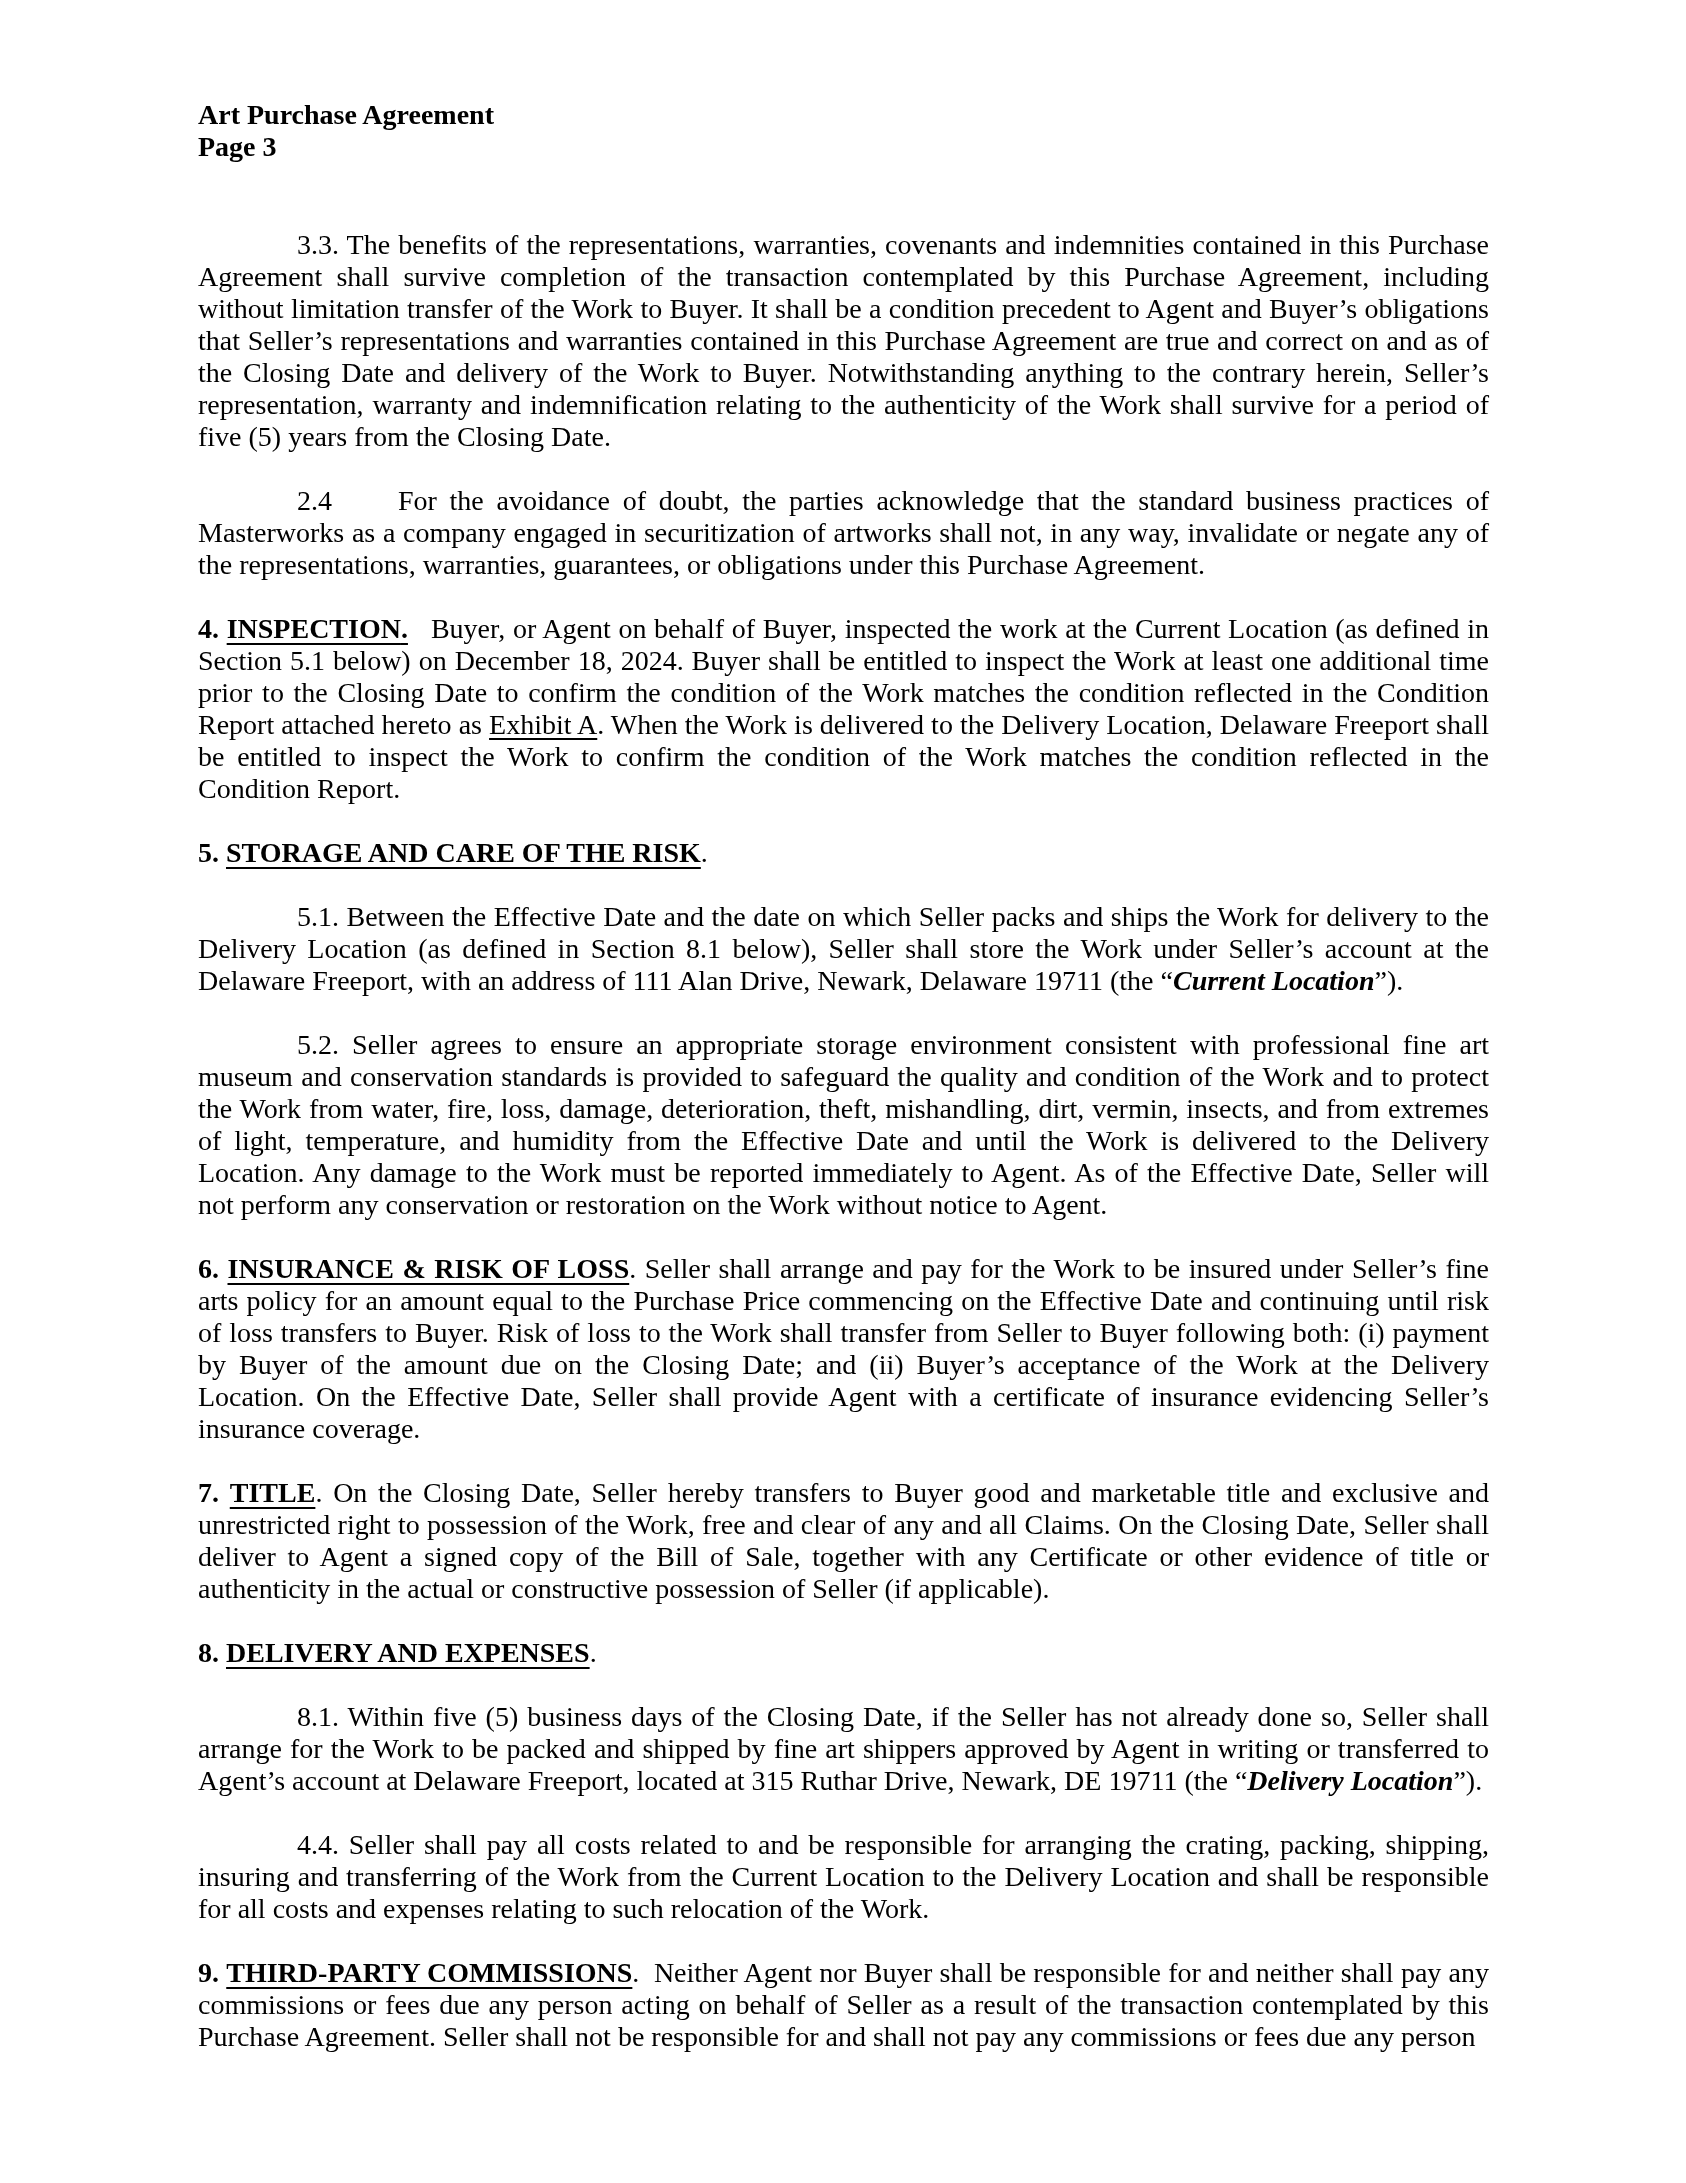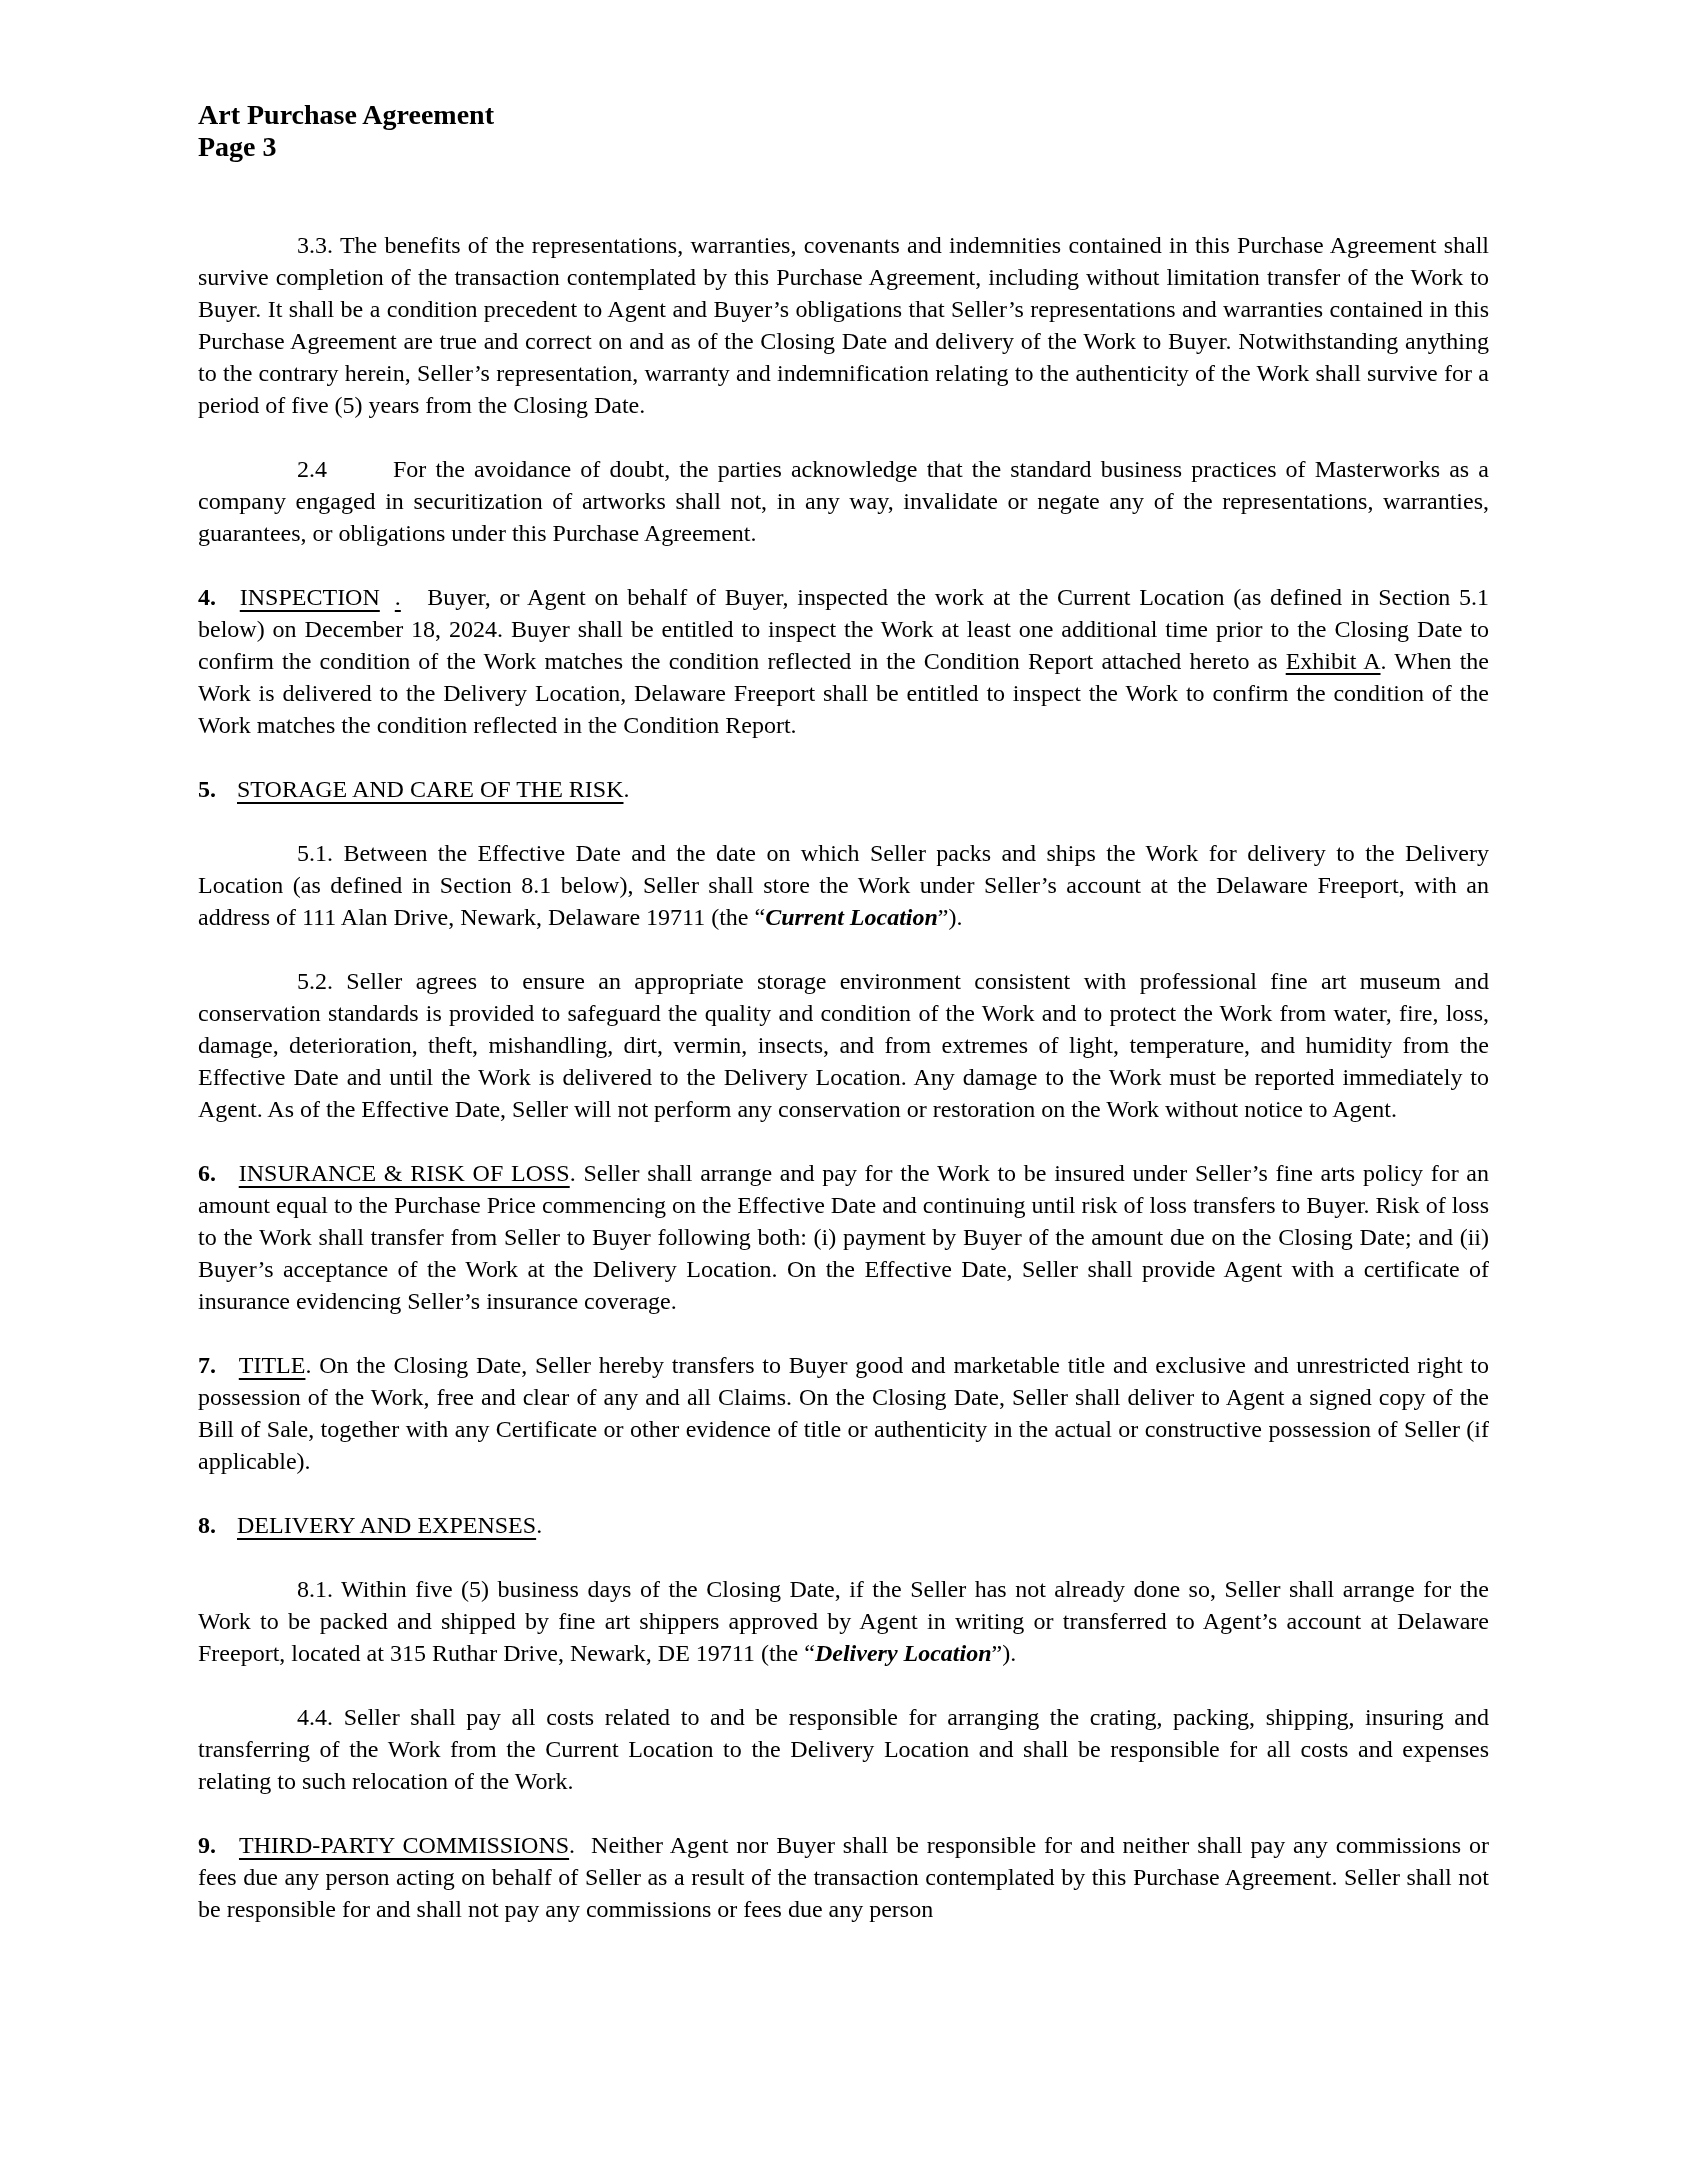--- a/index.html
+++ b/index.html
@@ -8,27 +8,27 @@
     position: absolute; left: 0; top: 0; width: 1575px; height: 2183px;
     background: #ffffff; color: #000000;
     font-family: "Liberation Serif", "DejaVu Serif", serif;
   }
   .header {
     position: absolute; left: 198px; top: 99px;
     font-weight: bold; font-size: 28px; line-height: 32px;
   }
   .body {
     position: absolute; left: 198px; top: 229px; width: 1291px;
-    font-size: 24px; line-height: 32px; text-align: justify;
+    font-size: 28px; line-height: 32px; text-align: justify;
   }
   .para { margin: 0 0 32px 0; }
   .indent { text-indent: 99px; }
   .num-gap { display: inline-block; width: 66px; }
   .sec-num { font-weight: bold; }
-  .sec-title { font-weight: normal; text-decoration: underline; text-decoration-thickness: 2.4px; text-underline-offset: 4.8px; margin-left: 15px; }
+  .sec-title { font-weight: bold; text-decoration: underline; text-decoration-thickness: 2.4px; text-underline-offset: 4.8px; }
   .ul { text-decoration: underline; text-underline-offset: 3.6px; }
   .defined { font-weight: bold; font-style: italic; }
   .tail { margin-bottom: 0; }
 </style>
 </head>
 <body>
 
 <div class="page">
 
   <div class="header">

